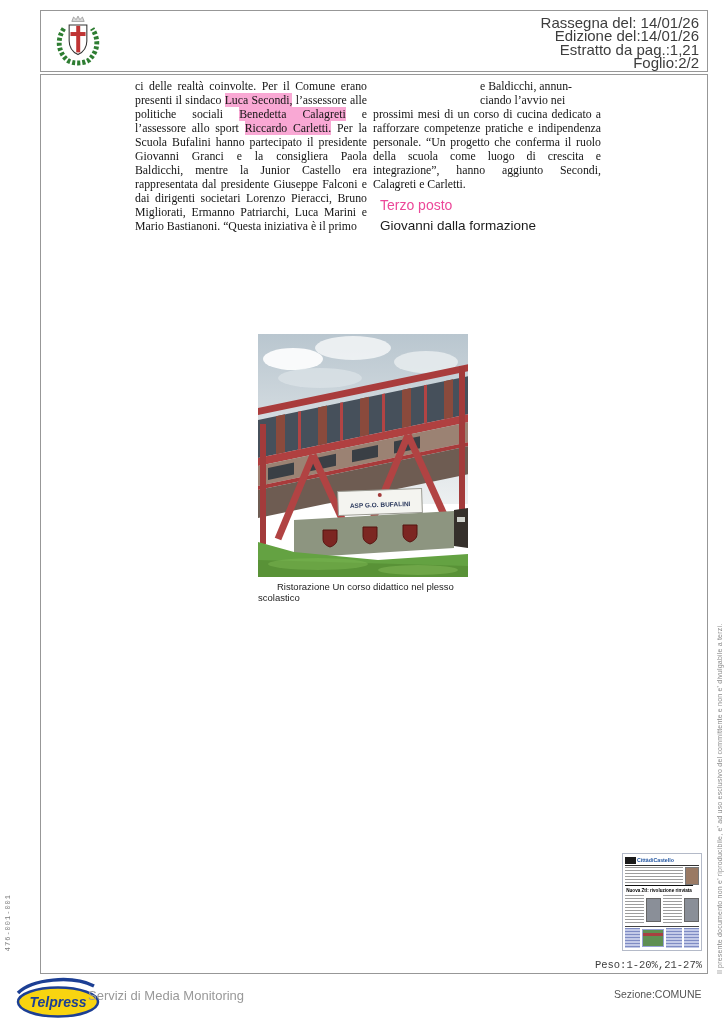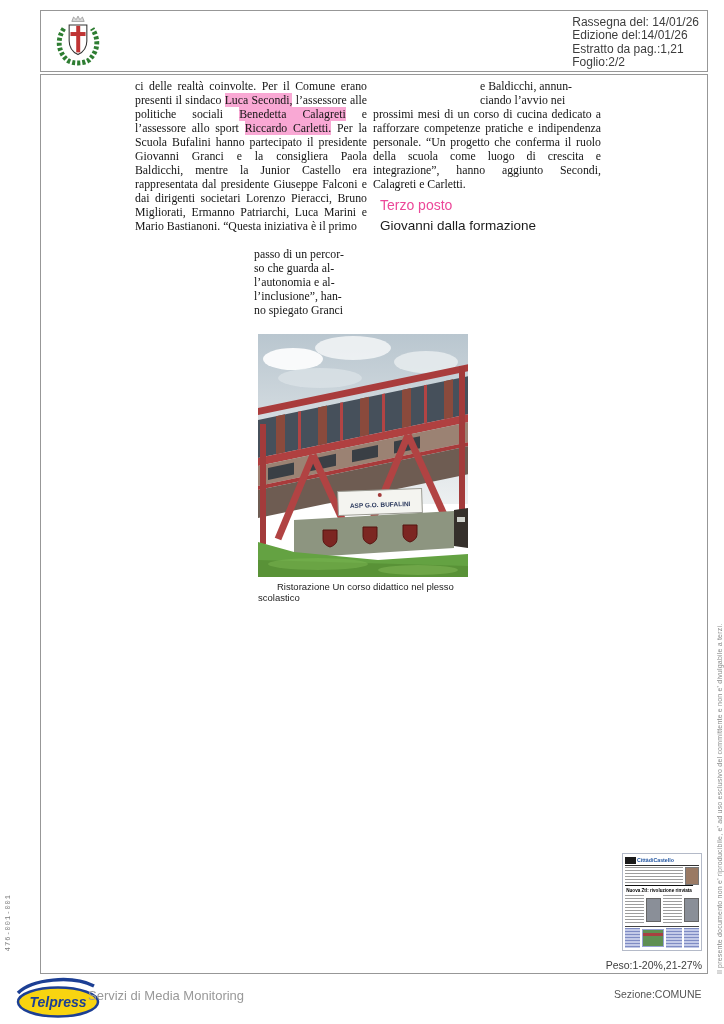--- a/index.html
+++ b/index.html
@@ -14,21 +14,21 @@
         color:#8a8a8a;letter-spacing:.2px;white-space:nowrap;}
 
   
   #header-box{left:40px;top:10px;width:666px;height:60px;border:1px solid #979797;background:#fff;}
   #crest{left:14px;top:3px;}
   #masthead{left:0;right:0;top:15px;display:flex;justify-content:center;align-items:center;}
   .mast-txt{font-weight:900;font-size:17px;letter-spacing:-.5px;color:#111;
         display:inline-block;transform:scaleX(.78);white-space:nowrap;}
   #mast-shape{width:27px;height:22px;margin:0 -4px;position:relative;}
   #mast-dell{position:absolute;left:4px;top:8px;font-size:5.5px;font-weight:bold;color:#fff;letter-spacing:0;}
-  #header-info{right:8px;top:5px;text-align:left;font-size:12px;line-height:13.3px;color:#3d3d3d;}
+  #header-info{right:8px;top:5px;text-align:right;font-size:15px;line-height:13.3px;color:#3d3d3d;}
 
   
   #main-box{left:40px;top:74px;width:666px;height:898px;border:1px solid #979797;background:#fff;}
   .art{font-family:"Liberation Serif",serif;font-size:11.8px;line-height:14px;color:#141414;}
   .just{text-align:justify;}
   .hl{background:#f9a8d4;}
   #colA{left:94px;top:4px;width:232px;}
   #colB{left:213px;top:172px;width:113px;}
   #colC{left:439px;top:4px;width:122px;}
   #colD{left:332px;top:32px;width:228px;}
@@ -56,21 +56,21 @@
            white-space:nowrap;transform:scaleX(.92);transform-origin:left;padding-top:1px;height:7px;}
   .th-body{display:flex;gap:2px;height:30px;align-items:stretch;}
   .th-colA,.th-colB{flex:1;}
   .th-img1,.th-img2{width:13px;height:22px;background:#8a8f98;align-self:center;border:.5px solid #666;}
   .th-rule2{height:1px;background:#444;}
   .th-bottom{display:flex;gap:2px;height:20px;}
   .th-bottom .tlb{flex:1;}
   .th-green{width:20px;height:16px;align-self:center;background:#5f8f52;border:1px solid #98a3d4;position:relative;}
   .th-green::after{content:"";position:absolute;left:0;top:3px;width:100%;height:3px;background:#a84040;}
 
-  #peso{right:5px;top:884px;font-size:10.5px;color:#3e3e3e;}
+  #peso{right:5px;top:884px;font-size:10.5px;color:#3e3e3e;font-family:Liberation Mono, monospace;}
 
   
   #telpress{left:14px;top:977px;}
   #tagline{left:88px;top:988px;font-size:13px;color:#999;}
   #sezione{left:614px;top:988px;font-size:10.5px;color:#555;}
 
   svg text{font-family:"Liberation Sans",sans-serif;}
 </style>
 </head>
 <body>
@@ -92,27 +92,20 @@
         <div>Rassegna del: 14/01/26</div>
         <div>Edizione del:14/01/26</div>
         <div>Estratto da pag.:1,21</div>
         <div>Foglio:2/2</div>
       </div>
   </div>
 
   <div id="main-box" class="abs">
 
     <div id="colA" class="abs art just"><span>ci delle realtà coinvolte. Per il Comune erano presenti il sindaco </span><span class="hl">Luca Secondi,</span><span> l’assessore alle politiche sociali </span><span class="hl">Benedetta Calagreti</span><span> e l’assessore allo sport </span><span class="hl">Riccardo Carletti.</span><span> Per la Scuola Bufalini hanno partecipato il presidente Giovanni Granci e la consigliera Paola Baldicchi, mentre la Junior Castello era rappresentata dal presidente Giuseppe Falconi e dai dirigenti societari Lorenzo Pieracci, Bruno Migliorati, Ermanno Patriarchi, Luca Marini e Mario Bastianoni. “Questa iniziativa è il primo</span></div>
-    <div id="colB" class="abs art">
-        <div>passo di un percor-</div>
-        <div>so che guarda al-</div>
-        <div>l’autonomia e al-</div>
-        <div>l’inclusione”, han-</div>
-        <div>no spiegato Granci</div>
-      </div>
     <div id="colD" class="abs art just">prossimi mesi di un corso di cucina dedicato a rafforzare competenze pratiche e indipendenza personale. “Un progetto che conferma il ruolo della scuola come luogo di crescita e integrazione”, hanno aggiunto Secondi, Calagreti e Carletti.</div>
     <div id="colC" class="abs art">
         <div>e Baldicchi, annun-</div>
         <div>ciando l’avvio nei</div>
       </div>
 
     <div id="subhead-title" class="abs">Terzo posto</div>
     <div id="subhead-lines" class="abs">
         <div>Giovanni dalla formazione</div>
       </div>

